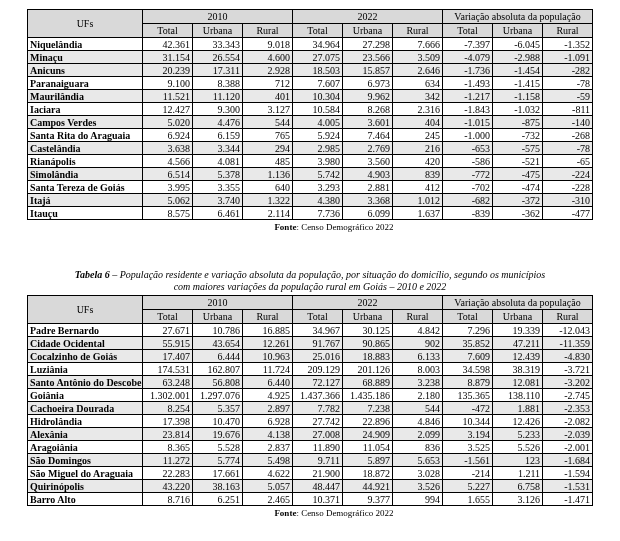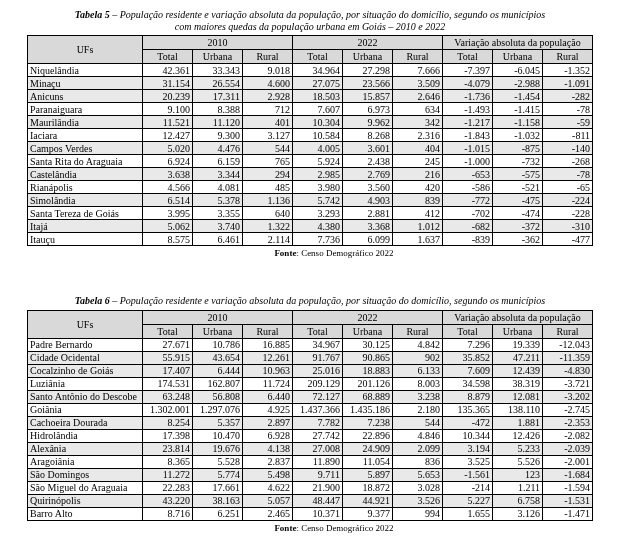--- a/index.html
+++ b/index.html
@@ -35,43 +35,39 @@
     border: 1px solid #000;
     padding: 0 2px;
     height: 13px;
     line-height: 11px;
     font-weight: normal;
     overflow: hidden;
     white-space: nowrap;
     box-sizing: border-box;
   }
   table.pop thead th { background: #d9d9d9; text-align: center; height: 14px; }
-  table.pop td.name { text-align: left; }
+  table.pop td.name { text-align: left; font-weight: bold; }
   table.pop td.num { text-align: right; }
   table.pop .grp { border-left: 1.5px solid #000; }
   table.pop tr.shaded td { background: #e9e9e9; }
   .fonte {
     text-align: center;
     font-size: 9px;
     line-height: 11px;
     margin-top: 2px;
     padding-left: 48px;
   }
   .fonte b { font-weight: bold; }
   .section-gap { margin-top: 36px; }
 </style>
 </head>
 <body>
 
 <div class="page">
 
-  <div class="tbl-title">
-    <span class="tnum">Tabela 5</span><span> – População residente e variação absoluta da população, por situação do domicílio, segundo os municípios</span><br>
-    <span>com maiores quedas da população urbana em Goiás – 2010 e 2022</span>
-  </div>
 
   <table class="pop">
     <colgroup>
       <col style="width:115px">
       <col style="width:50px">
         <col style="width:50px">
         <col style="width:50px">
       <col style="width:50px">
         <col style="width:50px">
         <col style="width:50px">
@@ -182,21 +178,21 @@
           <td class="num grp">-1.015</td>
           <td class="num">-875</td>
           <td class="num">-140</td>
         </tr>
         <tr>
           <td class="name">Santa Rita do Araguaia</td>
           <td class="num grp">6.924</td>
           <td class="num">6.159</td>
           <td class="num">765</td>
           <td class="num grp">5.924</td>
-          <td class="num">2.438</td>
+          <td class="num">7.464</td>
           <td class="num">245</td>
           <td class="num grp">-1.000</td>
           <td class="num">-732</td>
           <td class="num">-268</td>
         </tr>
         <tr class="shaded">
           <td class="name">Castelândia</td>
           <td class="num grp">3.638</td>
           <td class="num">3.344</td>
           <td class="num">294</td>
@@ -269,20 +265,21 @@
         </tr>
       </tbody>
   </table>
 
   <div class="fonte">
     <b>Fonte</b><span>: Censo Demográfico 2022</span>
   </div>
 
   <div class="tbl-title section-gap">
     <span class="tnum">Tabela 6</span><span> – População residente e variação absoluta da população, por situação do domicílio, segundo os municípios</span><br>
+    <span>com maiores variações da população rural em Goiás – 2010 e 2022</span>
   </div>
 
   <table class="pop">
     <colgroup>
       <col style="width:115px">
       <col style="width:50px">
         <col style="width:50px">
         <col style="width:50px">
       <col style="width:50px">
         <col style="width:50px">

